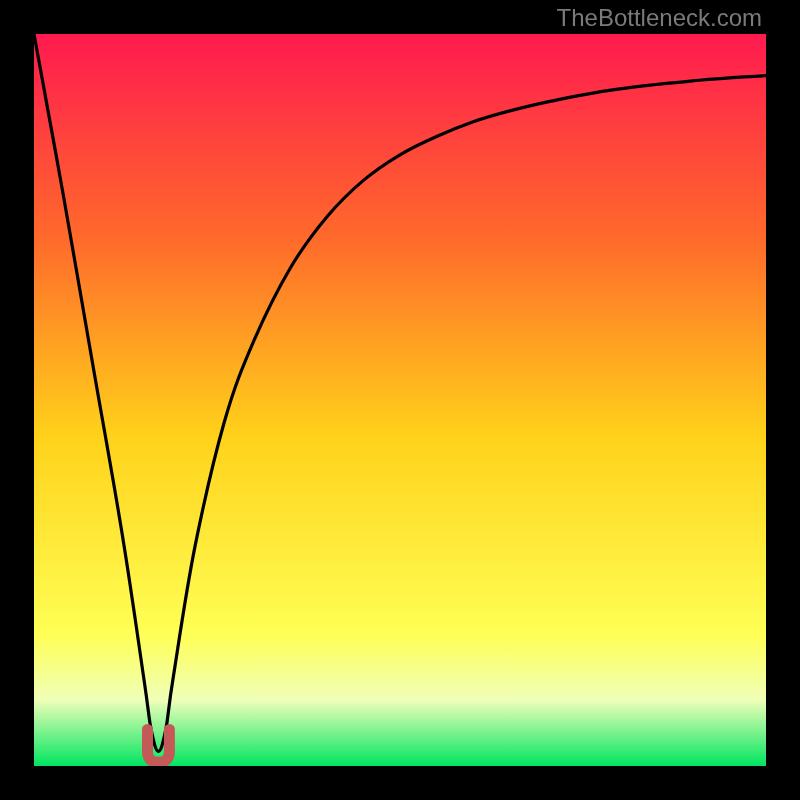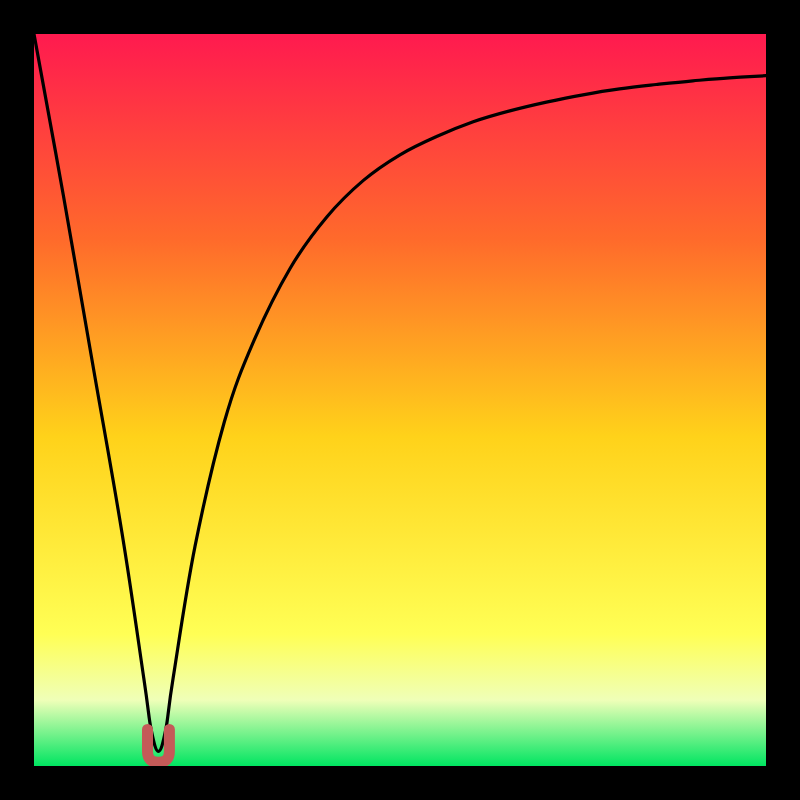--- a/index.html
+++ b/index.html
@@ -45,13 +45,14 @@
         <stop offset="0.55" stop-color="#ffd21a"></stop>
         <stop offset="0.82" stop-color="#ffff55"></stop>
         <stop offset="0.91" stop-color="#efffb8"></stop>
         <stop offset="1" stop-color="#00e561"></stop>
       </linearGradient>
     </defs>
     <rect x="0" y="0" width="732" height="732" fill="url(#bg-grad)"></rect>
     <path id="curve-path" fill="none" stroke-width="3.2" stroke-linejoin="round" stroke-linecap="round" stroke="#000000" d="M 0.0 0.0 C 5.3 29.0, 18.7 101.7, 29.3 161.0 C 39.8 220.3, 48.0 268.8, 58.6 329.4 C 69.1 390.0, 78.6 441.1, 87.8 497.8 C 97.1 554.4, 104.5 608.6, 109.8 644.2 C 115.1 679.7, 114.5 682.2, 117.1 695.4 C 119.8 708.6, 121.8 717.4, 124.4 717.4 C 127.1 717.4, 129.1 708.6, 131.8 695.4 C 134.4 682.2, 133.8 677.1, 139.1 644.2 C 144.4 611.2, 151.8 558.5, 161.0 512.4 C 170.3 466.3, 179.8 424.9, 190.3 388.0 C 200.9 351.1, 207.7 335.1, 219.6 307.4 C 231.5 279.8, 243.0 256.6, 256.2 234.2 C 269.4 211.8, 279.6 198.8, 292.8 183.0 C 306.0 167.2, 316.2 157.6, 329.4 146.4 C 342.6 135.2, 352.8 128.7, 366.0 120.8 C 379.2 112.9, 389.4 108.4, 402.6 102.5 C 415.8 96.6, 426.0 92.5, 439.2 87.8 C 452.4 83.2, 462.6 80.4, 475.8 76.9 C 489.0 73.3, 499.2 71.0, 512.4 68.1 C 525.6 65.2, 535.8 63.1, 549.0 60.8 C 562.2 58.4, 572.4 56.7, 585.6 54.9 C 598.8 53.1, 609.0 52.0, 622.2 50.5 C 635.4 49.1, 645.6 48.0, 658.8 46.8 C 672.0 45.7, 682.2 44.8, 695.4 43.9 C 708.6 43.0, 725.4 42.1, 732.0 41.7"></path>
     <path id="dip-path" fill="none" stroke-width="11" stroke-linecap="round" stroke-linejoin="round" stroke="#c45a58" d="M 113.5 695.4 L 113.5 717.4 Q 113.5 728.3 124.4 728.3 Q 135.4 728.3 135.4 717.4 L 135.4 695.4"></path>
   </svg>
+  <div class="watermark">TheBottleneck.com</div>
 </div>
 
 </body></html>

